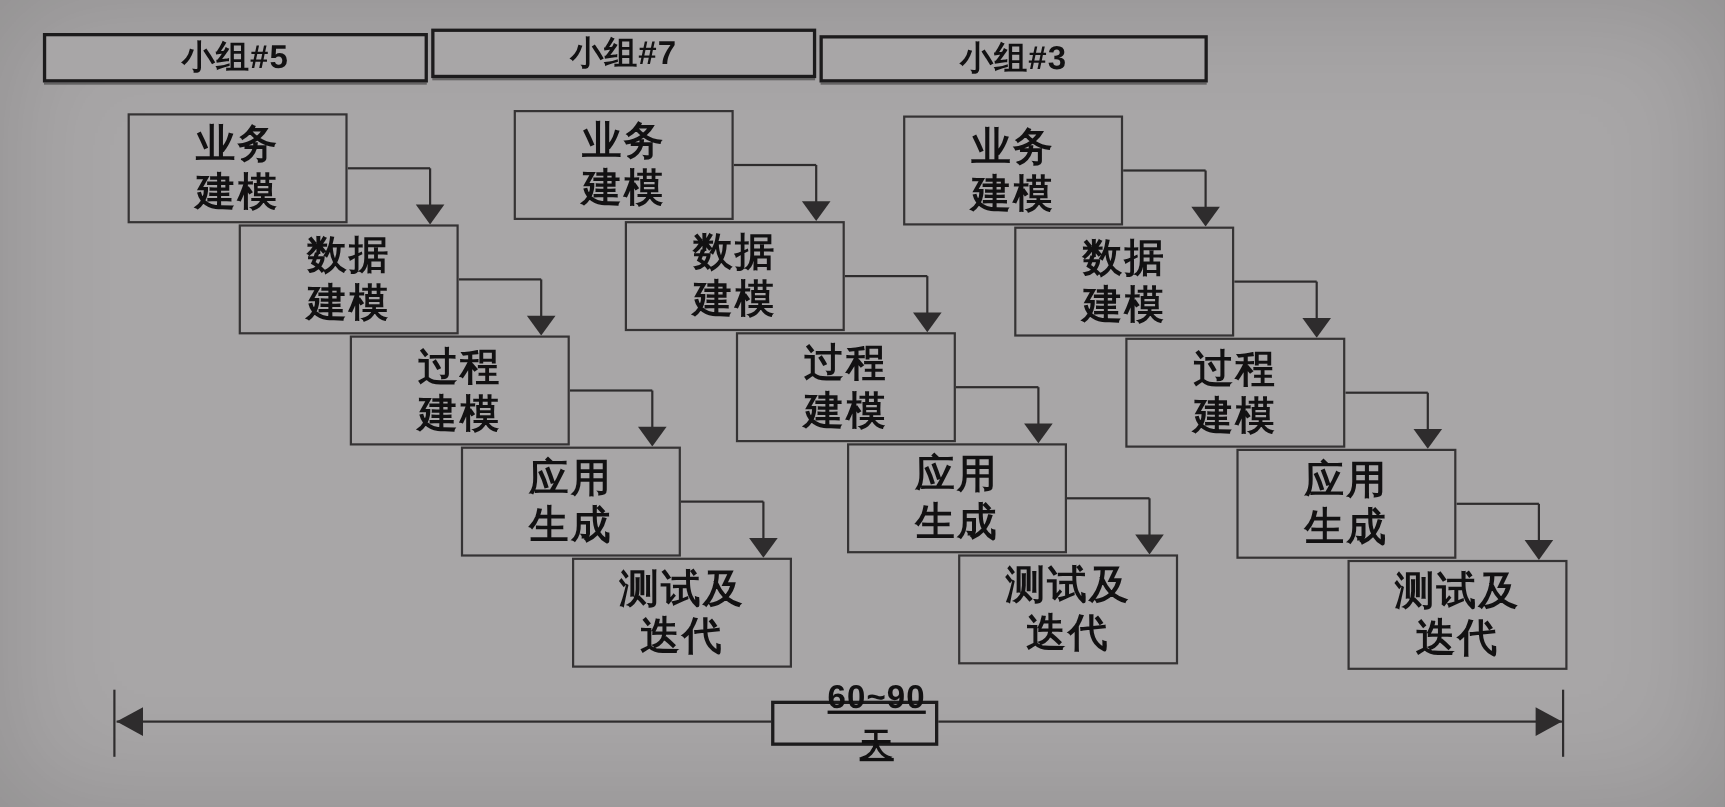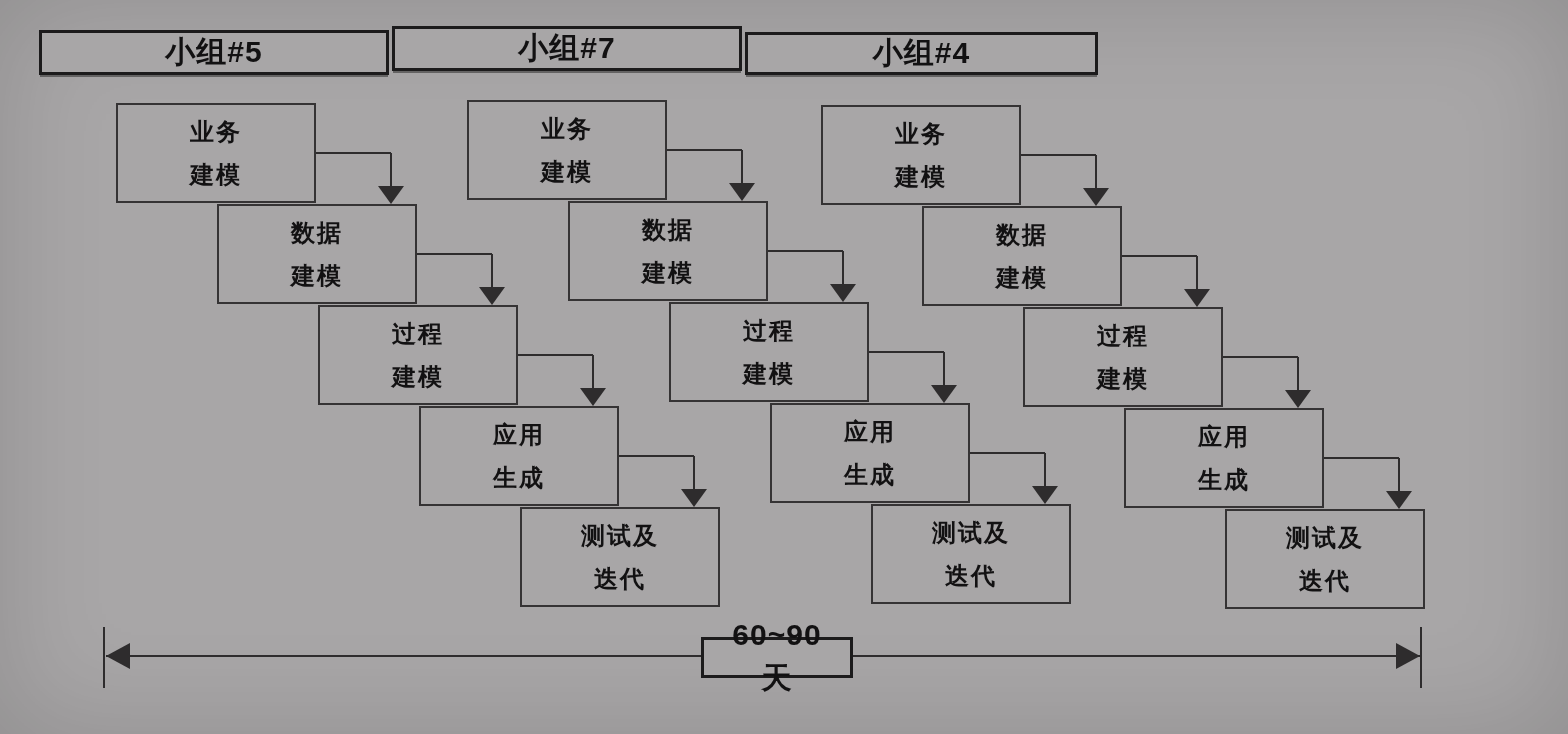--- a/index.html
+++ b/index.html
@@ -26,22 +26,22 @@
     z-index:5;
   }
   .stage-box{
     position:absolute;box-sizing:border-box;
     border:2px solid #353334;
     background:var(--bg,#a8a6a7);
     display:flex;flex-direction:column;align-items:center;justify-content:center;
     z-index:3;
   }
   .stage-line{
-    display:block;line-height:43px;font-size:24px;font-weight:700;
-    letter-spacing:2px;white-space:nowrap;
+    display:block;line-height:43px;font-size:36px;font-weight:700;
+    letter-spacing:2px;white-space:nowrap;font-family:Liberation Serif, serif;
   }
   .conn-h,.conn-v{position:absolute;background:var(--line,#2e2c2d);z-index:2;}
   .arrow-down{
     position:absolute;width:0;height:0;z-index:2;
     border-left:13px solid transparent;border-right:13px solid transparent;
     border-top:18px solid var(--line,#2e2c2d);
   }
   .timeline-line{position:absolute;height:2px;background:var(--line,#2e2c2d);z-index:1;}
   .timeline-tick{position:absolute;width:2px;background:var(--line,#2e2c2d);z-index:1;}
   .arrow-left{
@@ -68,21 +68,21 @@
   }
 </style>
 </head>
 <body>
 
 <div class="canvas" style="--bg: #a8a6a7; --line: #2e2c2d; --border: #1c1b1c; --text: #121112;">
 
   <div id="headers-layer">
       <div class="group-header" style="left: 39px; top: 30px; width: 350px; height: 45px; z-index: 5;">小组#5</div>
       <div class="group-header" style="left: 392px; top: 26px; width: 350px; height: 45px; z-index: 6;">小组#7</div>
-      <div class="group-header" style="left: 745px; top: 32px; width: 353px; height: 43px; z-index: 5;">小组#4</div>
+      <div class="group-header" style="left: 745px; top: 32px; width: 353px; height: 43px; z-index: 5;">小组#3</div>
     </div>
 
   <div id="cascades-layer">
       <div class="stage-box" style="left: 116px; top: 103px; width: 200px; height: 100px;">
         <div class="stage-line">业务</div>
         <div class="stage-line">建模</div>
       </div>
       <div class="conn-h" style="left: 316px; top: 152px; width: 75px; height: 2px;"></div>
       <div class="conn-v" style="left: 390px; top: 153px; width: 2px; height: 34px;"></div>
       <div class="arrow-down" style="left: 378px; top: 186px;"></div>
@@ -177,19 +177,19 @@
       </div>
     </div>
 
   <div>
     <div class="timeline-tick" style="left:103px;top:627px;height:61px;"></div>
     <div class="timeline-tick" style="left:1420px;top:627px;height:61px;"></div>
     <div class="timeline-line" style="left:106px;top:655px;width:1314px;"></div>
     <div class="arrow-left" style="left:106px;top:643px;"></div>
     <div class="arrow-right" style="left:1396px;top:643px;"></div>
     <div class="duration-box" style="left:701px;top:637px;width:152px;height:41px;"></div>
-    <div class="duration-text" style="left:697px;top:610px;width:160px;height:92px;">
+    <div class="duration-text" style="left:717px;top:610px;width:160px;height:92px;text-decoration:underline;">
       <span>60~90</span>
       <span>天</span>
     </div>
   </div>
 
 </div>
 
 </body></html>

